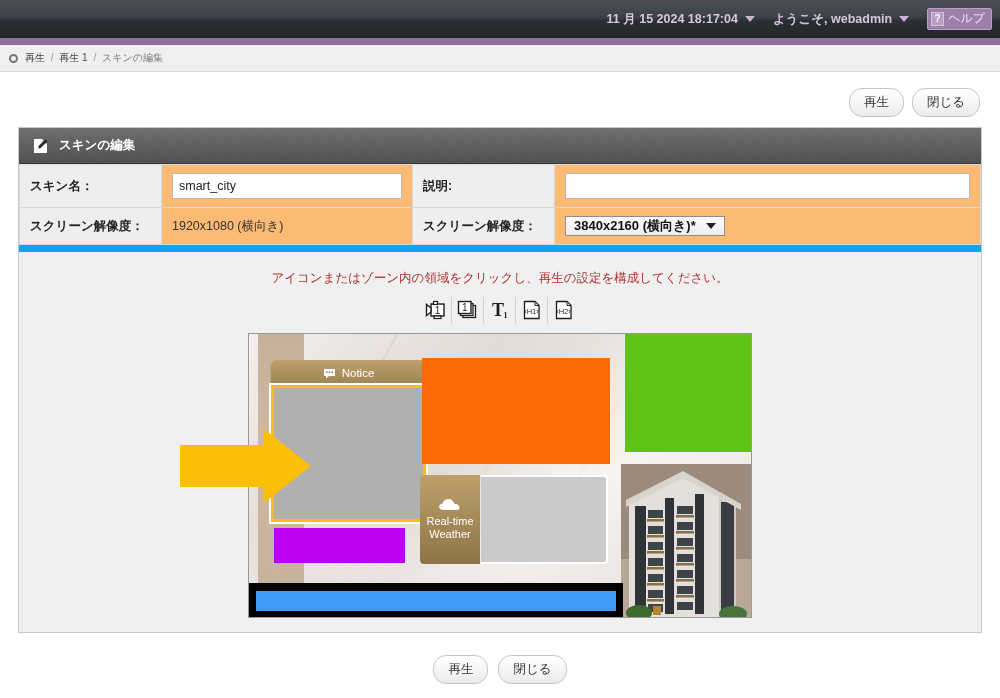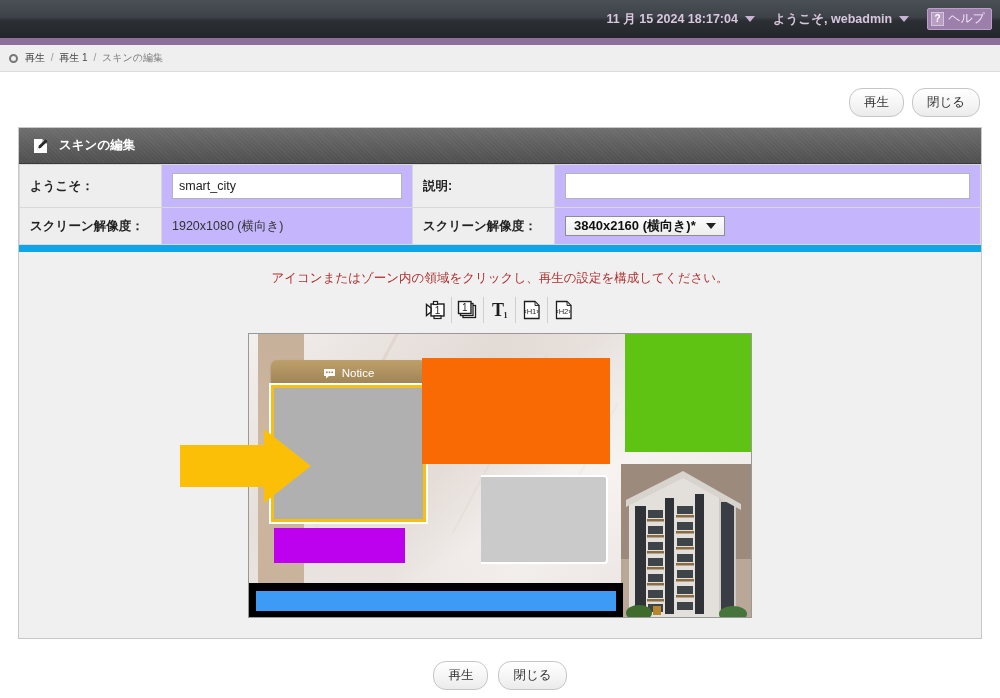--- a/index.html
+++ b/index.html
@@ -151,21 +151,21 @@
     padding: 8px 10px;
     vertical-align: middle;
   }
   td.lbl {
     background: #eeeeee;
     font-weight: bold;
     color: #222;
     width: 148px;
     white-space: nowrap;
   }
-  td.val { background: #c4b5fd; }
+  td.val { background: #fdba74; }
   td.val.plain { color: #333; }
   .text-input {
     width: 230px;
     padding: 5px 6px;
     font-size: 12.5px;
     border: 1px solid #b5b5b5;
     background: #fff;
     color: #222;
     font-family: "Liberation Sans", sans-serif;
   }
@@ -214,21 +214,21 @@
     cursor: pointer;
     border-right: 1px solid #cfcfcf;
     padding: 0 3px;
   }
   .icon-btn:last-child { border-right: none; }
 
   
   .preview-wrap {
     position: relative;
     width: 504px;
-    margin: 6px auto;
+    margin: 0 auto;
   }
   .preview {
     position: relative;
     width: 504px;
     height: 285px;
     border: 1px solid #999;
     overflow: hidden;
     background:
       linear-gradient(115deg, rgba(255,255,255,0.0) 0%, rgba(200,185,175,0.25) 40%, rgba(255,255,255,0.0) 60%),
       linear-gradient(to bottom right, #f3efee 0%, #e9e3df 35%, #f6f3f1 60%, #e4ddd8 100%);
@@ -391,21 +391,21 @@
           <path d="M6.5 13.5 L8 9.5 L14.5 3.2 L16.5 5.2 L10.2 11.6 Z" fill="#2b2b2b"></path>
           <path d="M6.5 13.5 L7.2 11.6 L8.6 13 Z" fill="#ffffff"></path>
         </svg>
       </span>
       <span class="panel-head-title">スキンの編集</span>
     </div>
 
     <table class="form-table">
       <tbody>
           <tr>
-        <td class="lbl">ようこそ：</td>
+        <td class="lbl">スキン名：</td>
         <td class="val">
           <input class="text-input" type="text" value="smart_city" style="">
         </td>
         <td class="lbl">説明:</td>
         <td class="val">
           <input class="text-input wide" type="text" value="" style="">
         </td>
       </tr>
       <tr>
         <td class="lbl">スクリーン解像度：</td>
@@ -535,20 +535,28 @@
               </svg>
             </span>
             <span>Notice</span>
           </div>
           <div class="zone zone-notice-body"></div>
 
           <div class="zone zone-orange"></div>
 
           <div class="zone zone-magenta"></div>
 
+          <div class="zone zone-weather">
+            <span>
+              <svg class="cloud-icon" width="24" height="13" viewBox="0 0 24 13">
+                <path d="M5.5 12 C2.4 12 0.8 10 1.2 8.1 C1.6 6.2 3.4 5.4 4.6 5.5 C5.1 2.8 7.4 1 10.3 1 C13.4 1 15.8 3.1 16.2 5.8 C19 5.7 21.2 7.3 21.5 9.3 C21.8 11.2 20.2 12 18 12 Z" fill="#ffffff"></path>
+              </svg>
+            </span>
+            <span>Real-time Weather</span>
+          </div>
           <div class="zone zone-weather-body"></div>
 
           <div class="blue-strip-bg"></div>
           <div class="zone zone-blue"></div>
 
         </div>
 
         <div class="arrow-anno">
           <svg width="132" height="74" viewBox="0 0 132 74">
             <polygon points="0,16 84,16 84,0 131,37 84,74 84,58 0,58" fill="#fbbf07"></polygon>

